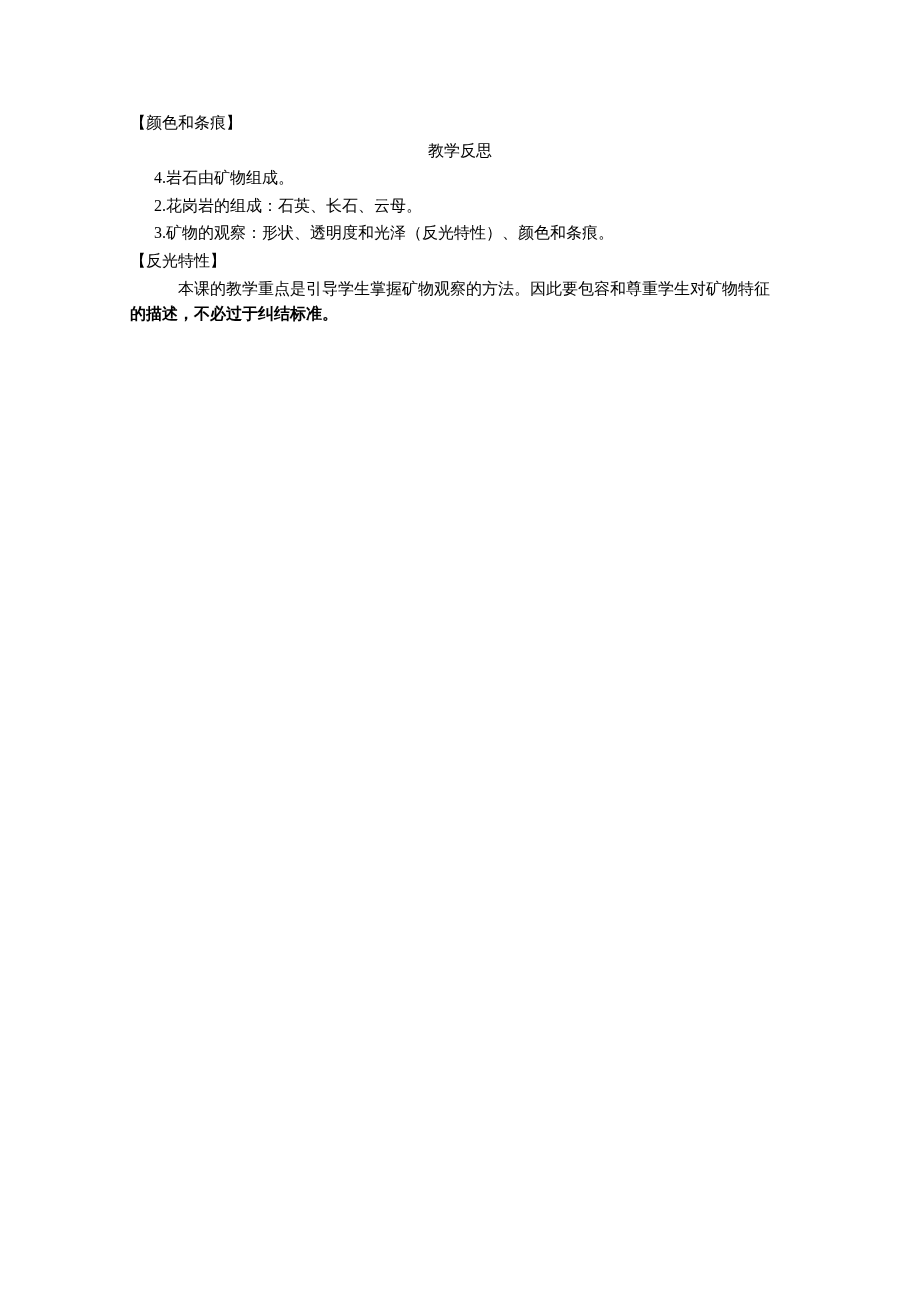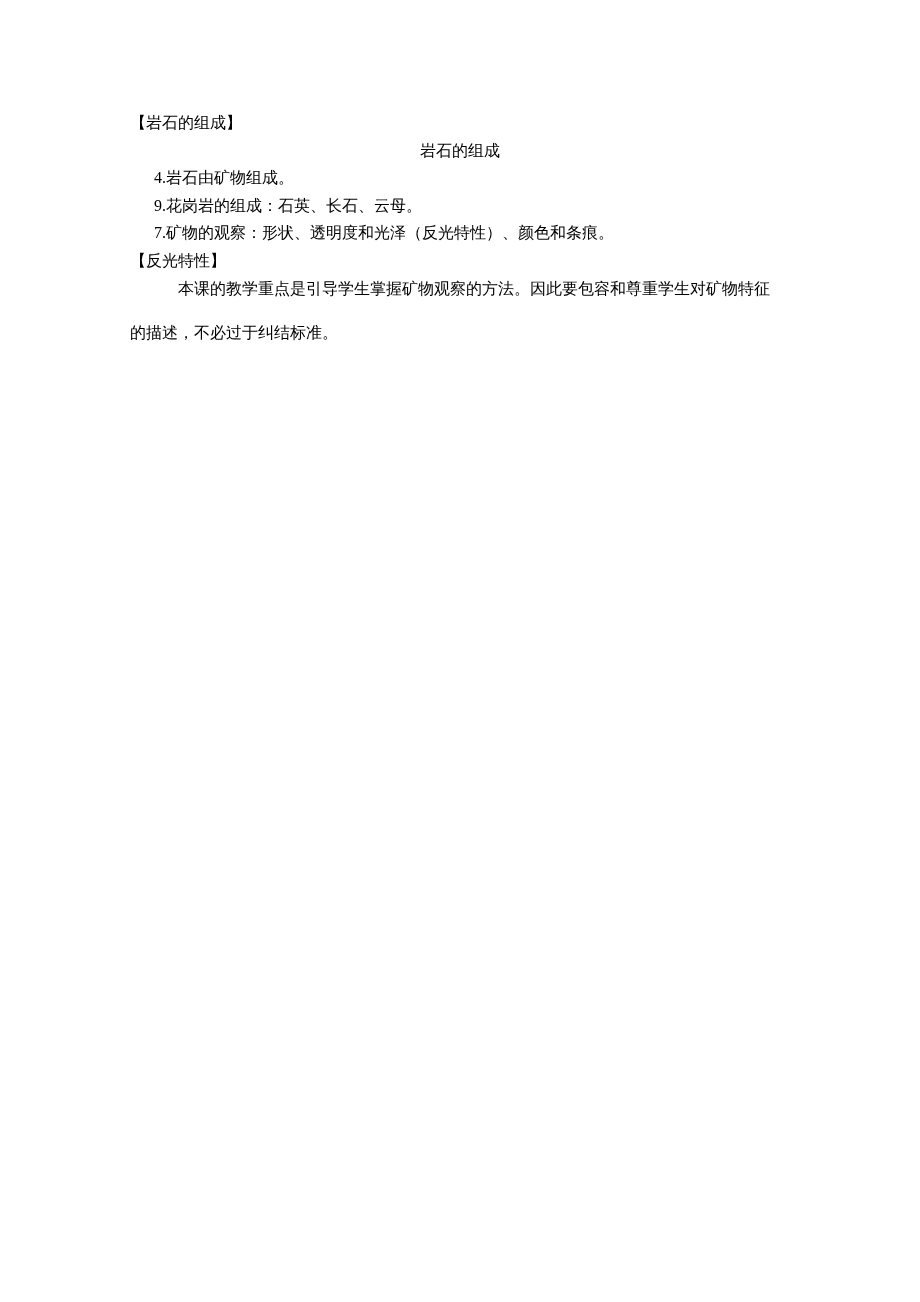--- a/index.html
+++ b/index.html
@@ -23,34 +23,35 @@
     .title-centered {
       text-align: center;
       margin-bottom: 2px;
     }
     .list-item {
       text-indent: 1.5em;
       margin-bottom: 2px;
     }
     .reflection-body {
       text-indent: 3em;
-      margin-bottom: 19px;
+      margin-bottom: 0;
       text-align: justify;
     }
     .reflection-continuation {
       margin-bottom: 14px;
+      font-weight: bold;
     }
   </style>
 </head>
 <body>
 
-<div class="section-header">【岩石的组成】</div>
+<div class="section-header">【颜色和条痕】</div>
 
-<div class="title-centered">岩石的组成</div>
+<div class="title-centered">教学反思</div>
 
 <div class="list-item">4.岩石由矿物组成。</div>
-<div class="list-item">9.花岗岩的组成：石英、长石、云母。</div>
-<div class="list-item">7.矿物的观察：形状、透明度和光泽（反光特性）、颜色和条痕。</div>
+<div class="list-item">2.花岗岩的组成：石英、长石、云母。</div>
+<div class="list-item">3.矿物的观察：形状、透明度和光泽（反光特性）、颜色和条痕。</div>
 
 <div class="section-header">【反光特性】</div>
 
 <div class="reflection-body">本课的教学重点是引导学生掌握矿物观察的方法。因此要包容和尊重学生对矿物特征</div>
 <div class="reflection-continuation">的描述，不必过于纠结标准。</div>
 
 </body></html>

